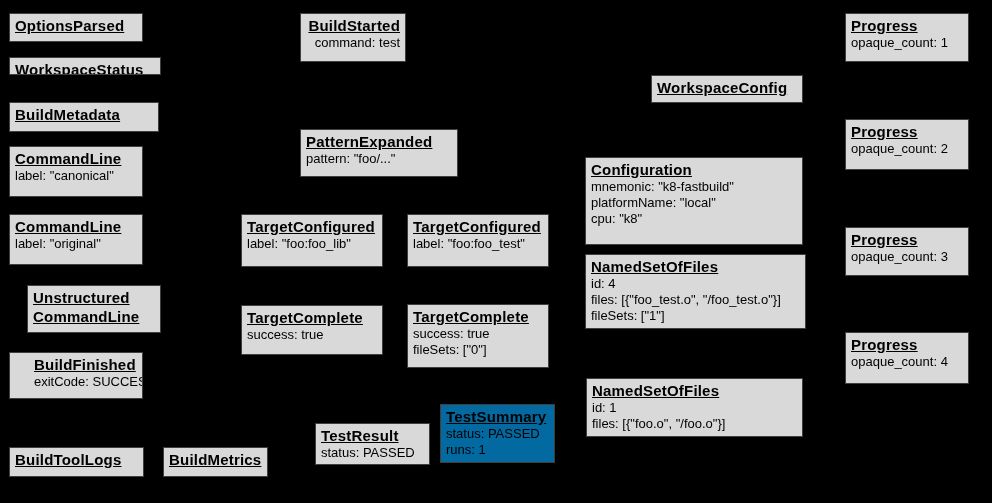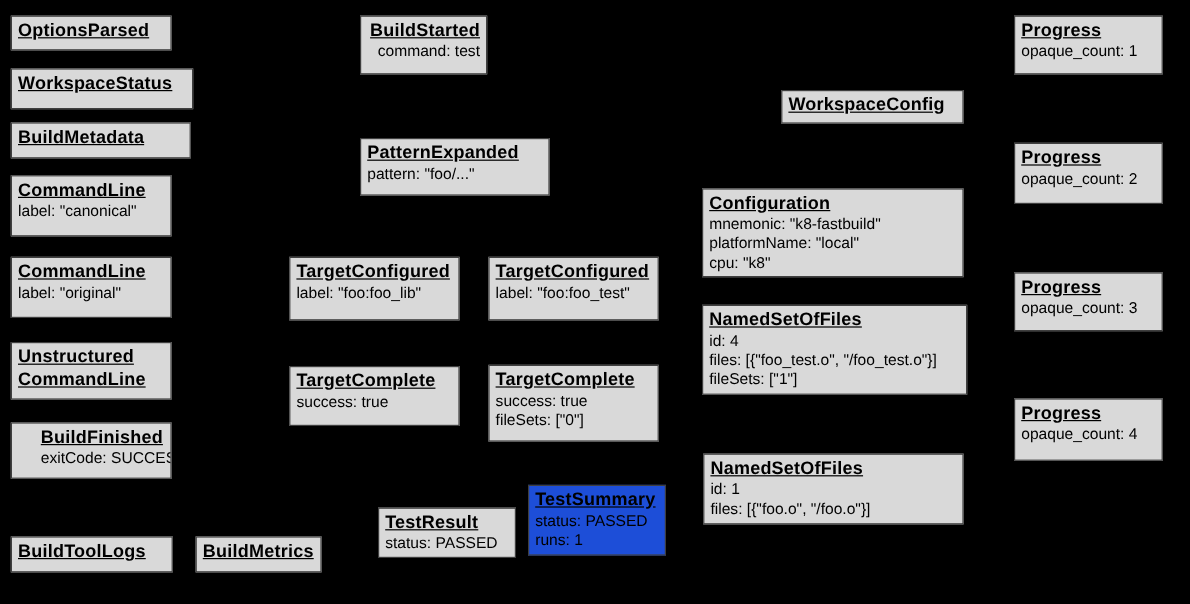--- a/index.html
+++ b/index.html
@@ -40,53 +40,53 @@
     white-space: pre;
   }
 </style>
 </head>
 <body>
 
 <div id="canvas" style="background: rgb(0, 0, 0); border-radius: 20px;">
     <div class="node" style="left: 9px; top: 13px; width: 134px; height: 29px; background: rgb(217, 217, 217); border-color: rgb(63, 63, 63);">
       <span class="node-title">OptionsParsed</span>
     </div>
-    <div class="node" style="left: 9px; top: 57px; width: 152px; height: 34px; background: rgb(217, 217, 217); border-color: rgb(63, 63, 63);">
+    <div class="node" style="left: 9px; top: 57px; width: 152px; height: 18px; background: rgb(217, 217, 217); border-color: rgb(63, 63, 63);">
       <span class="node-title">WorkspaceStatus</span>
     </div>
     <div class="node" style="left: 9px; top: 102px; width: 150px; height: 30px; background: rgb(217, 217, 217); border-color: rgb(63, 63, 63);">
       <span class="node-title">BuildMetadata</span>
     </div>
     <div class="node" style="left: 9px; top: 146px; width: 134px; height: 51px; background: rgb(217, 217, 217); border-color: rgb(63, 63, 63);">
       <span class="node-title">CommandLine</span>
       <div class="node-field">label: "canonical"</div>
     </div>
     <div class="node" style="left: 9px; top: 214px; width: 134px; height: 51px; background: rgb(217, 217, 217); border-color: rgb(63, 63, 63);">
       <span class="node-title">CommandLine</span>
       <div class="node-field">label: "original"</div>
     </div>
-    <div class="node" style="left: 9px; top: 285px; width: 134px; height: 48px; background: rgb(217, 217, 217); border-color: rgb(63, 63, 63);">
+    <div class="node" style="left: 27px; top: 285px; width: 134px; height: 48px; background: rgb(217, 217, 217); border-color: rgb(63, 63, 63);">
       <span class="node-title">Unstructured
 CommandLine</span>
     </div>
     <div class="node" style="left: 9px; top: 352px; width: 134px; height: 47px; background: rgb(217, 217, 217); border-color: rgb(63, 63, 63); padding-left: 24px;">
       <span class="node-title">BuildFinished</span>
       <div class="node-field">exitCode: SUCCESS</div>
     </div>
     <div class="node" style="left: 163px; top: 447px; width: 105px; height: 30px; background: rgb(217, 217, 217); border-color: rgb(63, 63, 63);">
       <span class="node-title">BuildMetrics</span>
     </div>
     <div class="node" style="left: 9px; top: 447px; width: 135px; height: 30px; background: rgb(217, 217, 217); border-color: rgb(63, 63, 63);">
       <span class="node-title">BuildToolLogs</span>
     </div>
     <div class="node" style="left: 300px; top: 13px; width: 106px; height: 49px; background: rgb(217, 217, 217); border-color: rgb(63, 63, 63); text-align: right;">
       <span class="node-title">BuildStarted</span>
       <div class="node-field">command: test</div>
     </div>
-    <div class="node" style="left: 300px; top: 115px; width: 158px; height: 48px; background: rgb(217, 217, 217); border-color: rgb(63, 63, 63);">
+    <div class="node" style="left: 300px; top: 129px; width: 158px; height: 48px; background: rgb(217, 217, 217); border-color: rgb(63, 63, 63);">
       <span class="node-title">PatternExpanded</span>
       <div class="node-field">pattern: "foo/..."</div>
     </div>
     <div class="node" style="left: 241px; top: 214px; width: 142px; height: 53px; background: rgb(217, 217, 217); border-color: rgb(63, 63, 63);">
       <span class="node-title">TargetConfigured</span>
       <div class="node-field">label: "foo:foo_lib"</div>
     </div>
     <div class="node" style="left: 407px; top: 214px; width: 142px; height: 53px; background: rgb(217, 217, 217); border-color: rgb(63, 63, 63);">
       <span class="node-title">TargetConfigured</span>
       <div class="node-field">label: "foo:foo_test"</div>
@@ -97,29 +97,29 @@
     </div>
     <div class="node" style="left: 407px; top: 304px; width: 142px; height: 64px; background: rgb(217, 217, 217); border-color: rgb(63, 63, 63);">
       <span class="node-title">TargetComplete</span>
       <div class="node-field">success: true</div>
       <div class="node-field">fileSets: ["0"]</div>
     </div>
     <div class="node" style="left: 315px; top: 423px; width: 115px; height: 42px; background: rgb(217, 217, 217); border-color: rgb(63, 63, 63);">
       <span class="node-title">TestResult</span>
       <div class="node-field">status: PASSED</div>
     </div>
-    <div class="node" style="left: 440px; top: 404px; width: 115px; height: 59px; background: #1d4ed8; border-color: rgb(63, 63, 63);">
+    <div class="node" style="left: 440px; top: 404px; width: 115px; height: 59px; background: #0369a1; border-color: rgb(63, 63, 63);">
       <span class="node-title">TestSummary</span>
       <div class="node-field">status: PASSED</div>
       <div class="node-field">runs: 1</div>
     </div>
     <div class="node" style="left: 651px; top: 75px; width: 152px; height: 28px; background: rgb(217, 217, 217); border-color: rgb(63, 63, 63);">
       <span class="node-title">WorkspaceConfig</span>
     </div>
-    <div class="node" style="left: 585px; top: 157px; width: 218px; height: 74px; background: rgb(217, 217, 217); border-color: rgb(63, 63, 63);">
+    <div class="node" style="left: 585px; top: 157px; width: 218px; height: 88px; background: rgb(217, 217, 217); border-color: rgb(63, 63, 63);">
       <span class="node-title">Configuration</span>
       <div class="node-field">mnemonic: "k8-fastbuild"</div>
       <div class="node-field">platformName: "local"</div>
       <div class="node-field">cpu: "k8"</div>
     </div>
     <div class="node" style="left: 585px; top: 254px; width: 221px; height: 75px; background: rgb(217, 217, 217); border-color: rgb(63, 63, 63);">
       <span class="node-title">NamedSetOfFiles</span>
       <div class="node-field">id: 4</div>
       <div class="node-field">files: [{"foo_test.o", "/foo_test.o"}]</div>
       <div class="node-field">fileSets: ["1"]</div>

